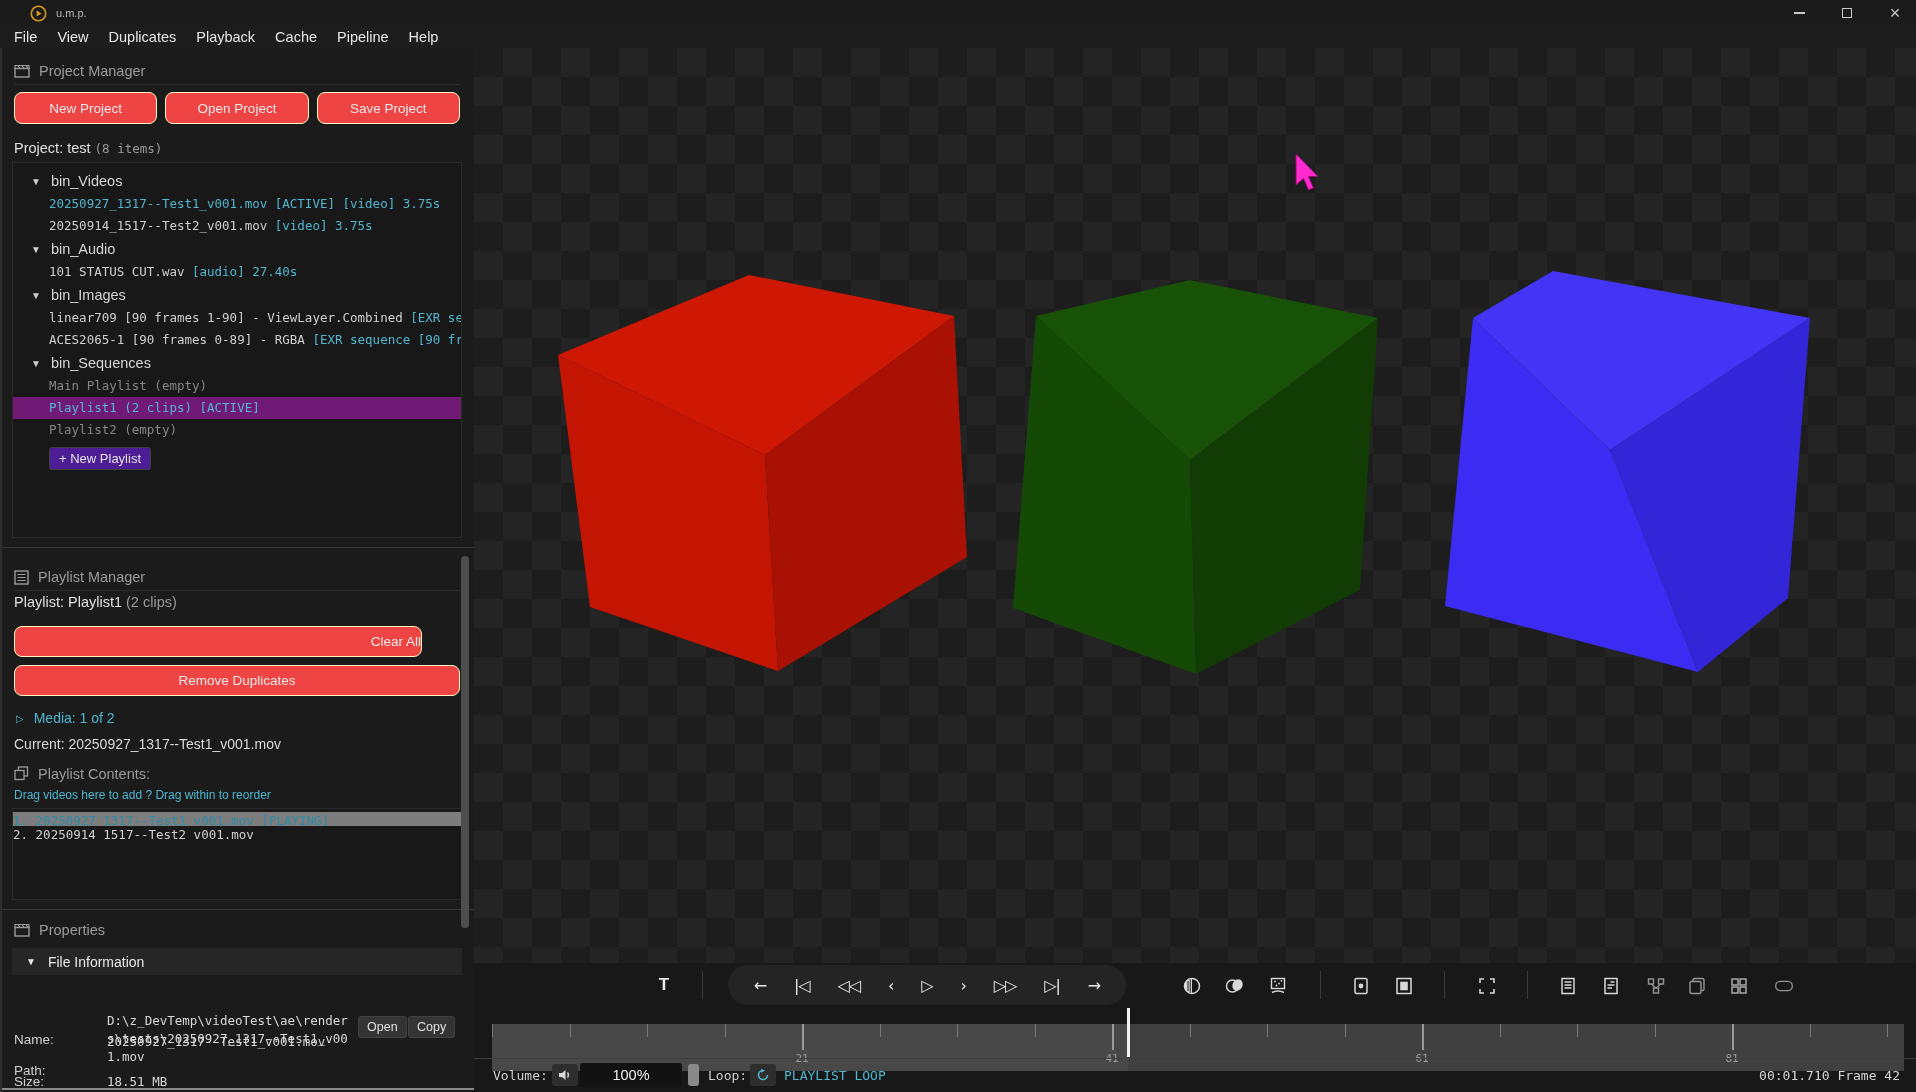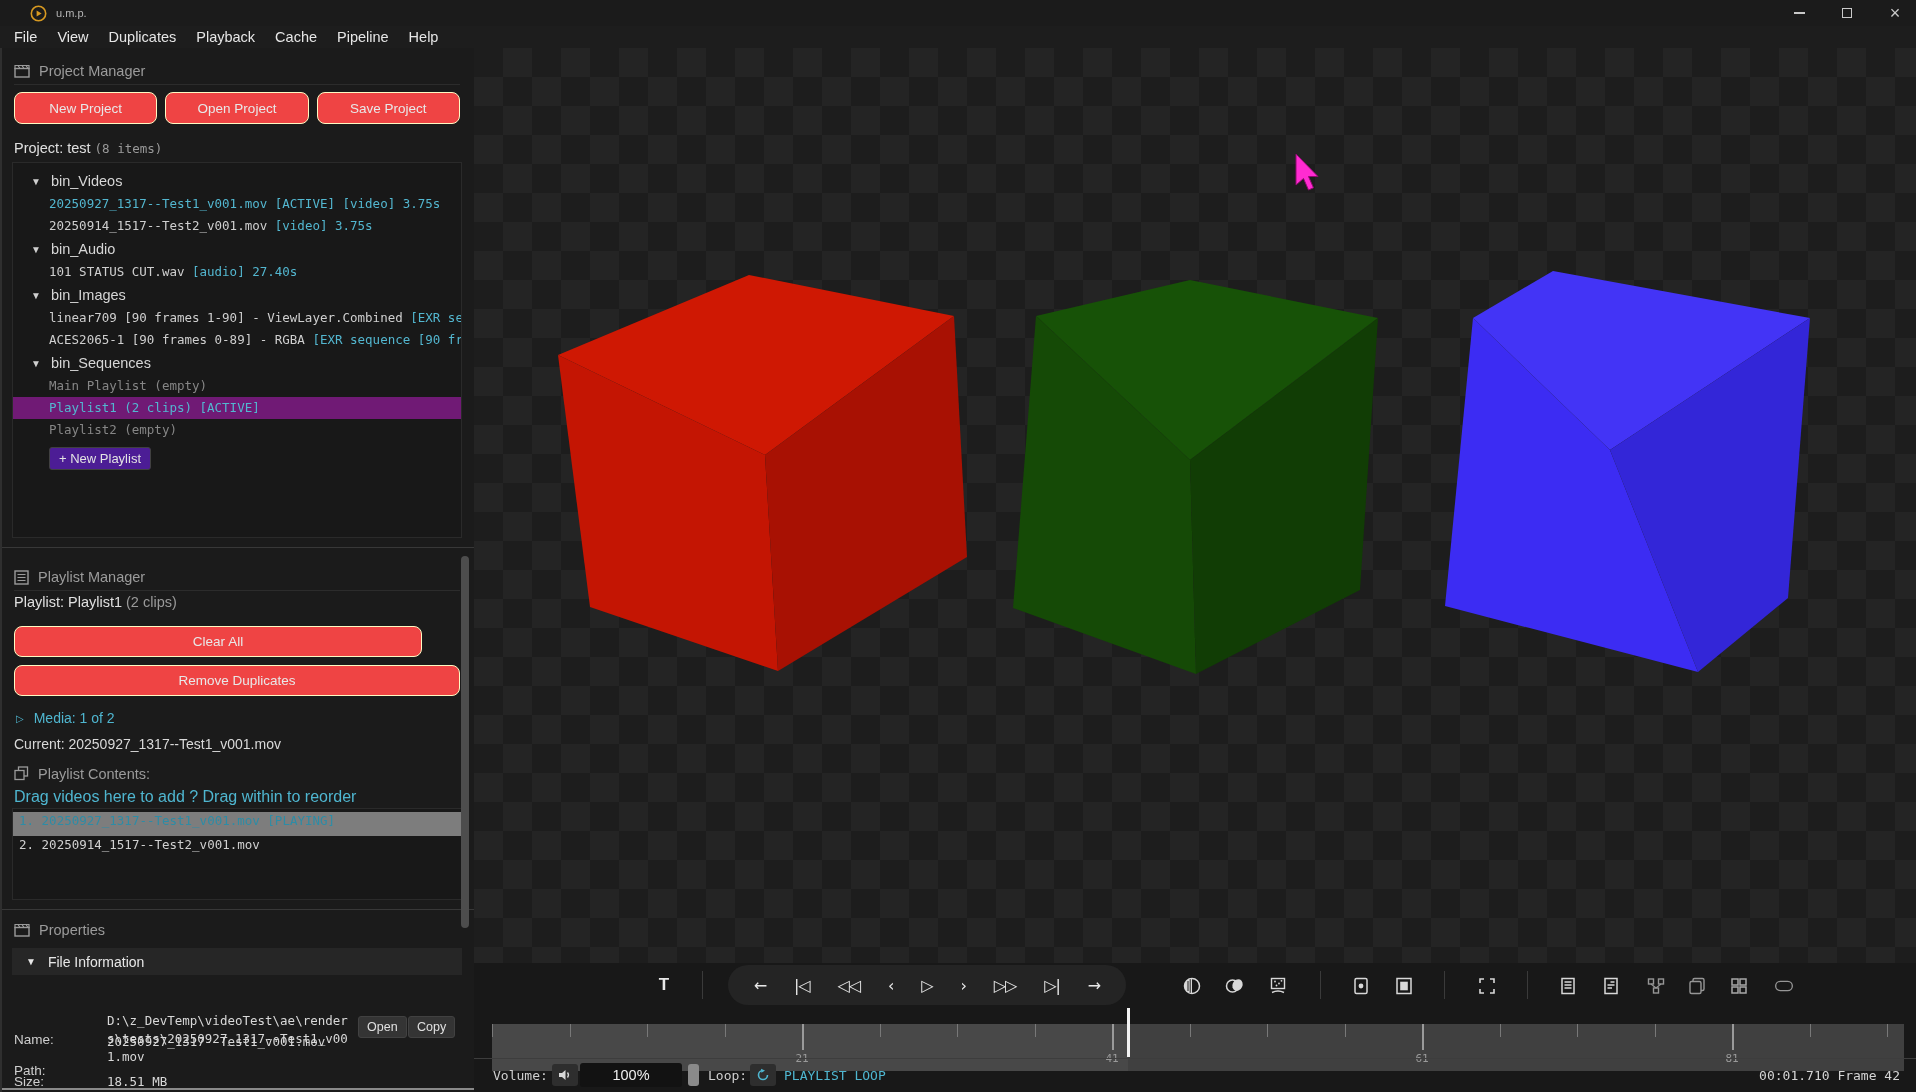--- a/index.html
+++ b/index.html
@@ -48,30 +48,30 @@
   .tree-muted { height:22px; line-height:22px; padding-left:36px; color:#868686;
     font-family:"DejaVu Sans Mono",monospace; font-size:12.5px; }
   .tree-selected { height:22px; line-height:22px; padding-left:36px; color:#53b7d0; background:#701a75;
     font-family:"DejaVu Sans Mono",monospace; font-size:12.5px; }
   #new-playlist-btn { margin:6px 0 0 36px; padding:3px 9px; font-size:13px; background:#4c1d95; border:1px solid #404040; border-radius:3px; color:#e3e3e3; }
 
   #divider1 { top:499px; }
   #plm-header { top:516px; }
   #playlist-line { position:absolute; left:12px; top:546px; color:#e0e0e0; font-size:14.5px; }
   #playlist-line .count { color:#9a9a9a; }
-  #clear-btn { position:absolute; left:12px; top:578px; width:408px; height:31px; }
+  #clear-btn { position:absolute; left:12px; top:578px; width:408px; height:31px;text-align:right; }
   #dup-btn { position:absolute; left:12px; top:617px; width:446px; height:31px; }
   #media-line { position:absolute; left:14px; top:662px; color:#4fb6d0; font-size:14px; display:flex; align-items:center; gap:10px; }
   #media-line .tri { font-size:10px; }
   #current-line { position:absolute; left:12px; top:688px; color:#d9d9d9; font-size:14px; }
   #contents-header { top:712px; border-bottom:none; }
-  #drag-line { position:absolute; left:12px; top:740px; color:#4fb6d0; font-size:16px; }
+  #drag-line { position:absolute; left:12px; top:740px; color:#4fb6d0; font-size:12px; }
   #contents-box { position:absolute; left:10px; top:760px; width:450px; height:92px; background:#181818;
     border:1px solid #2a2a2a; padding-top:3px; }
-  .pl-row { height:24px; line-height:17px; padding-left:6px; font-family:"DejaVu Sans Mono",monospace;
+  .pl-row { height:14px; line-height:17px; font-family:"DejaVu Sans Mono",monospace;
     font-size:12.5px; color:#d0d0d0; white-space:nowrap; overflow:hidden; }
   .pl-row.playing { background:#7d7d7d; color:#2d8ca6; }
 
   #divider2 { top:861px; }
   #props-header { top:868px; border-bottom:none; }
   #fileinfo-bar { position:absolute; left:10px; top:900px; width:450px; height:27px; background:#262626;
     display:flex; align-items:center; gap:12px; padding-left:14px; color:#e8e8e8; font-size:14px; }
   #fileinfo-bar .tri { font-size:10px; color:#e8e8e8; }
   .prop-label { position:absolute; left:12px; color:#cfcfcf; font-size:13.5px; }
   .prop-value { position:absolute; left:105px; color:#d8d8d8; font-family:"DejaVu Sans Mono",monospace; font-size:12.5px; }

